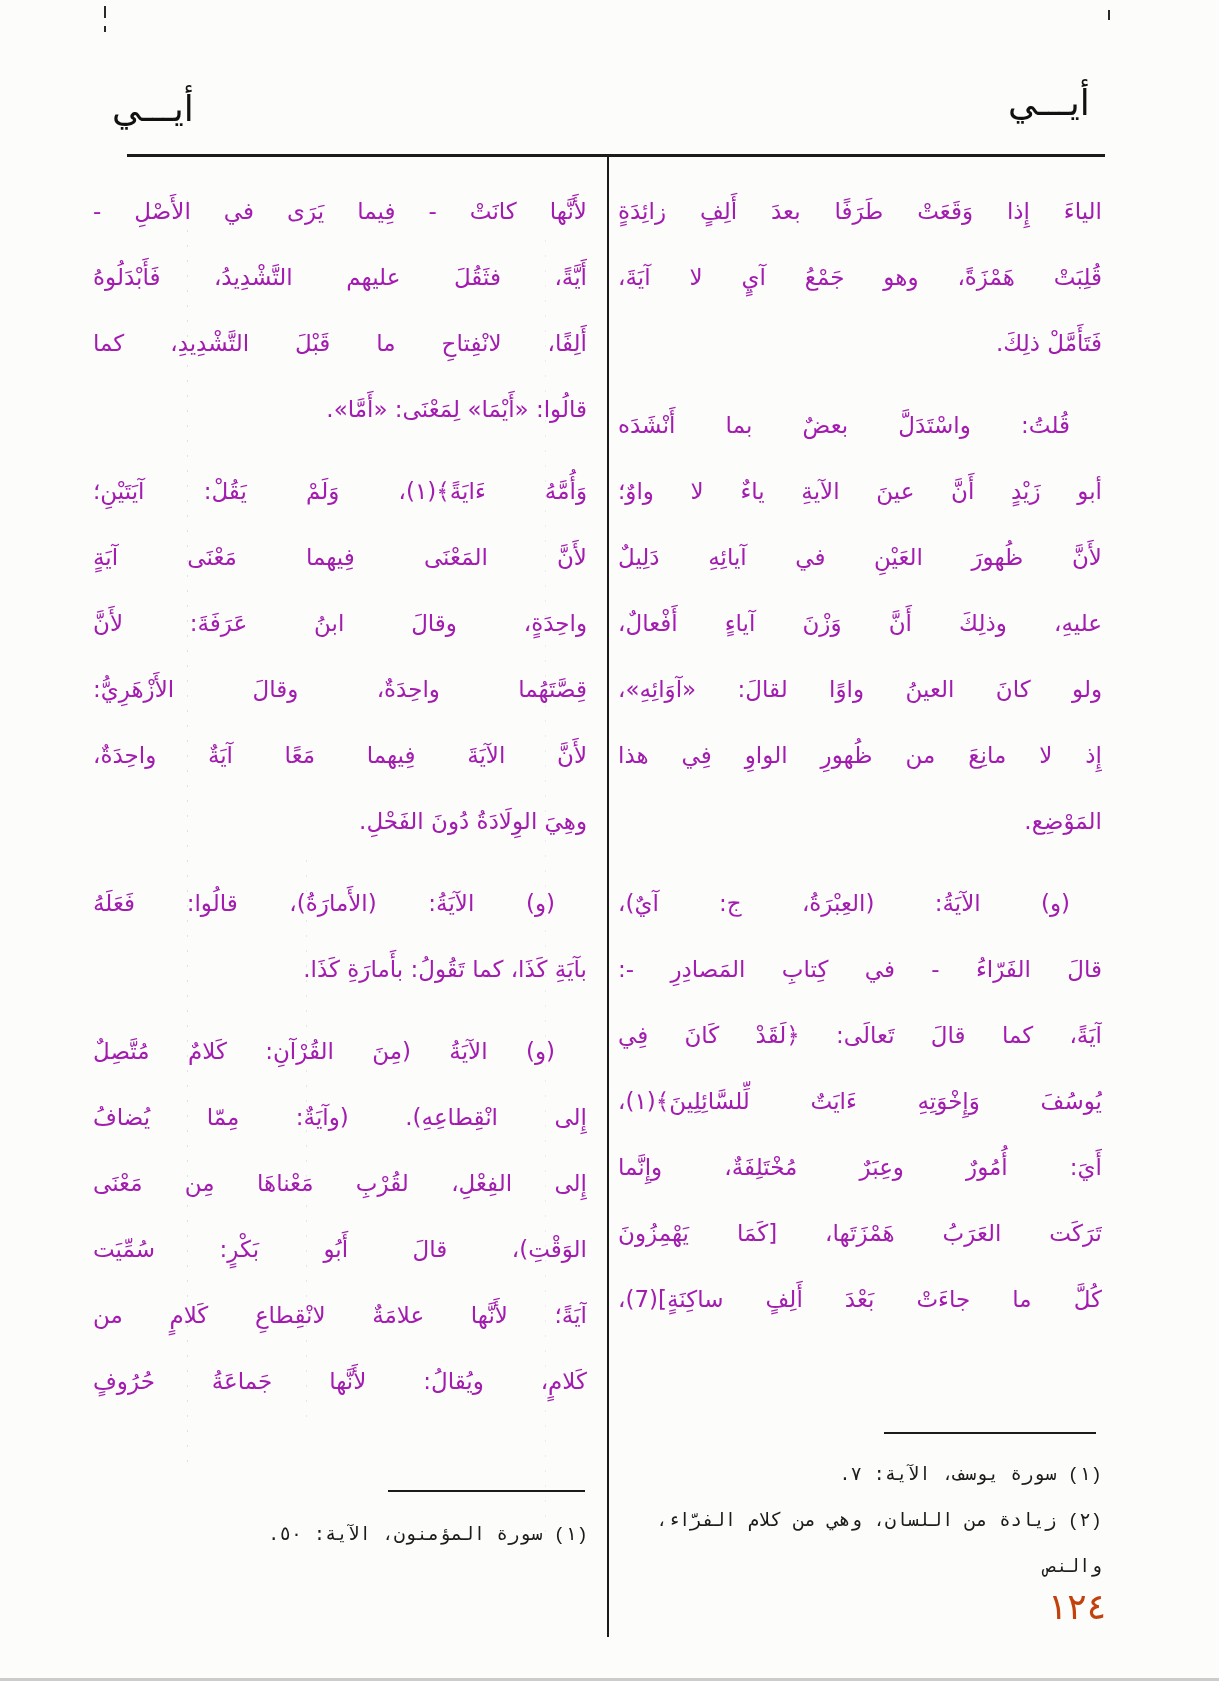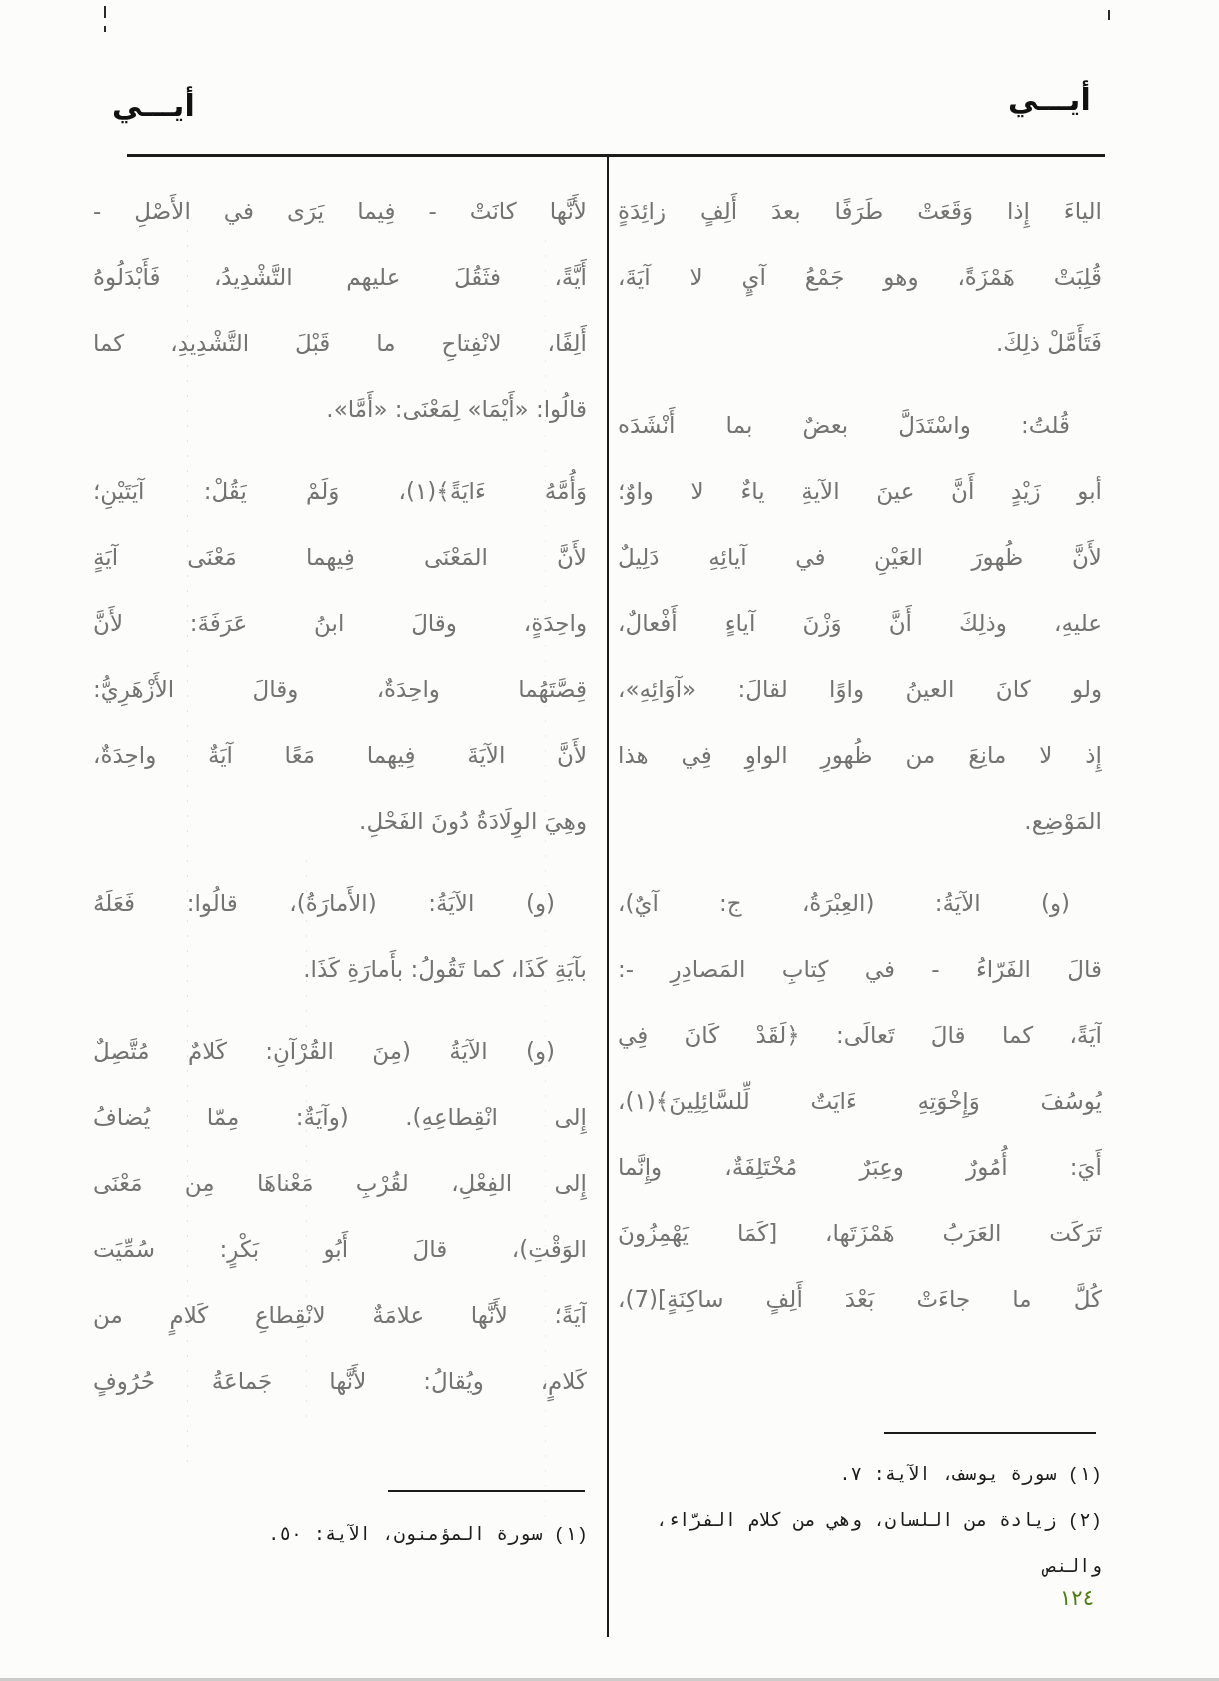--- a/index.html
+++ b/index.html
@@ -1,44 +1,44 @@
 <!DOCTYPE html>
 <html lang="ar"><head>
 <meta charset="utf-8">
 <style>
   html,body{margin:0;padding:0;background:#fcfcfa;}
   .page{
     position:relative;width:1219px;height:1681px;background:#fcfcfa;
     font-family:"DejaVu Sans",sans-serif;color:#161616;overflow:hidden;
   }
   .running-head{
-    position:absolute;font-size:30px;font-weight:bold;direction:rtl;color:#111;
+    position:absolute;font-size:36px;font-weight:normal;direction:rtl;color:#111;
   }
   .head-rule{position:absolute;left:127px;top:154px;width:978px;height:3px;background:#1b1b1b;}
   .col-divider{position:absolute;left:607px;top:157px;width:2px;height:1480px;background:#1b1b1b;}
   .column{position:absolute;direction:rtl;}
   .col-right{left:618px;top:178px;width:484px;}
   .col-left{left:93px;top:178px;width:494px;}
   .para{margin:0 0 16px 0;}
   .line{
     font-size:23px;line-height:66px;height:66px;overflow:hidden;
-    text-align:justify;text-align-last:justify;color:#737373;
+    text-align:justify;text-align-last:justify;color:#a21caf;
   }
   .line.indent{text-indent:32px;}
   .line.last{text-align-last:right;}
   .fn-rule{position:absolute;height:2px;background:#1b1b1b;}
   .fn-rule-right{left:884px;top:1432px;width:212px;}
   .fn-rule-left{left:388px;top:1490px;width:197px;}
   .fnotes{position:absolute;direction:rtl;}
   .fnotes-right{left:618px;top:1452px;width:484px;}
   .fnotes-left{left:102px;top:1512px;width:494px;}
   .fnote{font-size:19px;line-height:46px;text-align:right;color:#1c1c1c;font-family:Liberation Mono, monospace;}
   .page-number{
     position:absolute;left:1032px;top:1586px;width:90px;
-    font-size:21px;letter-spacing:3px;text-align:center;color:#4d7c0f;
+    font-size:36px;letter-spacing:3px;text-align:center;color:#c2410c;
   }
   .artifact{position:absolute;width:1px;
     background:repeating-linear-gradient(to bottom,rgba(0,0,0,.11) 0 2px,transparent 2px 15px);}
   .a1{left:187px;top:200px;height:1270px;}
   .a2{left:306px;top:860px;height:570px;opacity:.8;}
   .a3{left:545px;top:240px;height:1300px;opacity:.6;}
   .tick{position:absolute;background:#2a2a2a;}
   .t1{left:104px;top:6px;width:2px;height:12px;}
   .t2{left:104px;top:26px;width:2px;height:6px;}
   .t3{left:1108px;top:10px;width:2px;height:10px;}

